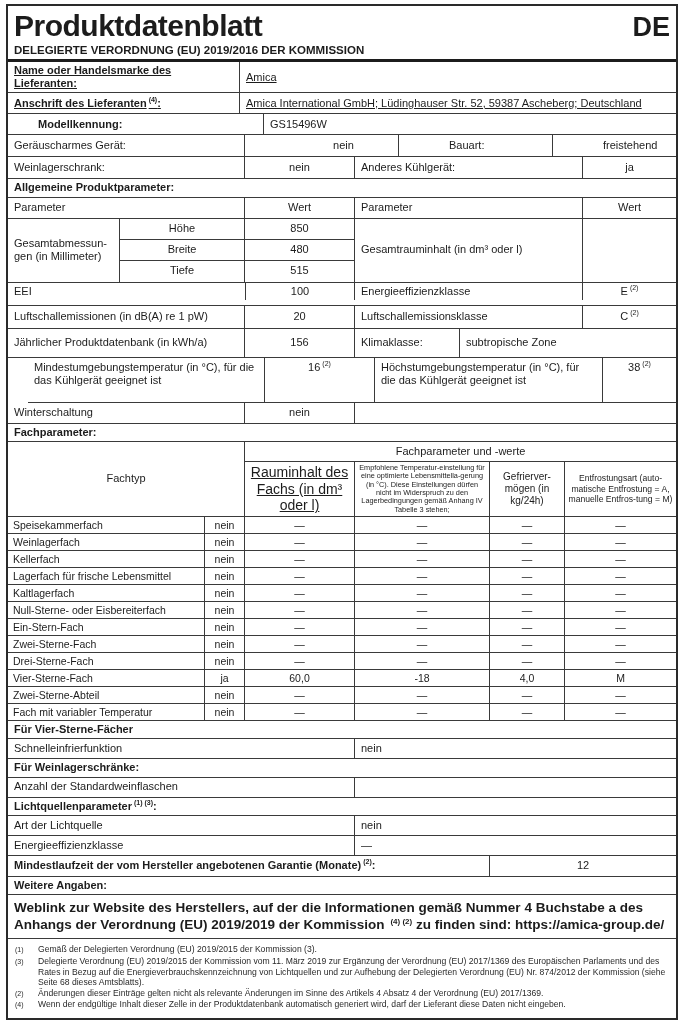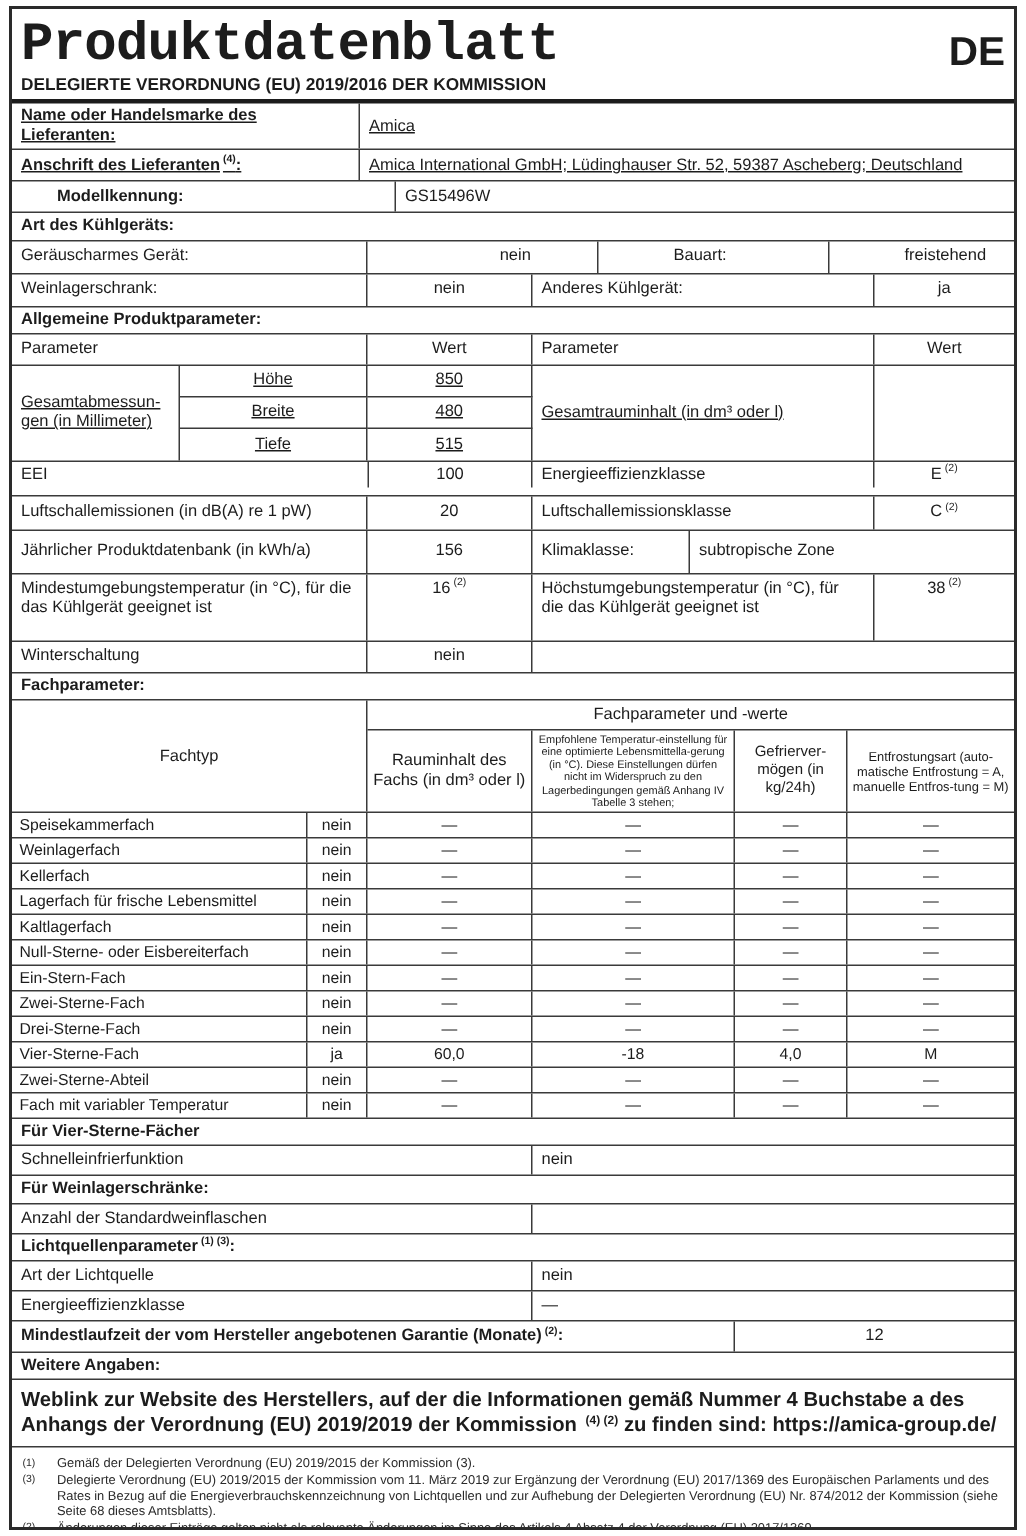--- a/index.html
+++ b/index.html
@@ -12,56 +12,56 @@
   }
   .sheet {
     position: absolute; left: 6px; top: 4px;
     width: 672px; height: 1016px;
     border: 2px solid #2a2a2a;
     background: #fff;
     overflow: hidden;
   }
   
   .titlebar { display:flex; justify-content:space-between; align-items:flex-end; padding: 3px 6px 0 6px; }
-  .title { font-size: 36px; font-weight: bold; letter-spacing: -0.5px; font-family: Liberation Mono, monospace; }
+  .title { font-size: 30px; font-weight: bold; letter-spacing: -0.5px; }
   .lang  { font-size: 27px; font-weight: bold; }
   .subtitle { font-size: 11.5px; font-weight: bold; padding: 1px 6px 3px 6px; border-bottom: 3px solid #1c1c1c; }
   
   .row { display:grid; border-bottom: 1.5px solid #3a3a3a; align-items: center; }
   .cell { padding: 2px 6px; font-size: 11px; line-height: 1.2; align-self: stretch; display:flex; align-items:center; }
   .br { border-right: 1.5px solid #3a3a3a; }
   .ctr { justify-content: center; text-align: center; }
   .bold { font-weight: bold; }
   .sec { font-size: 11px; font-weight: bold; min-height: 17px; }
   sup { font-size: 7px; vertical-align: super; line-height: 0; margin-left: 2px; }
   
   .g-sup   { grid-template-columns: 232px 1fr; min-height: 21px; text-decoration: underline; }
   .g-model { grid-template-columns: 232px 290px 1fr; min-height: 21px; padding-left: 24px; }
   .g-typ1  { grid-template-columns: 237px 110px 110px 1fr; min-height: 22px; gap: 44px; }
   .g-typ2  { grid-template-columns: 237px 110px 228px 1fr; min-height: 22px; }
   .g-param { grid-template-columns: 237px 110px 228px 1fr; min-height: 21px; }
   .g-klima { grid-template-columns: 237px 110px 105px 1fr; min-height: 29px; }
-  .g-mm    { grid-template-columns: 237px 110px 228px 1fr; min-height: 45px; }
+  .g-mm    { grid-template-columns: 237px 110px 228px 1fr; min-height: 45px; margin-left: 20px; }
   .g-win   { grid-template-columns: 237px 110px 1fr; min-height: 21px; }
   .g-half  { grid-template-columns: 347px 1fr; min-height: 20px; }
   .g-guar  { grid-template-columns: 482px 1fr; min-height: 21px; }
   .g-fach  { grid-template-columns: 197px 40px 110px 135px 75px 1fr; min-height: 17px; }
   .g-fach .cell { font-size: 10.5px; padding: 1px 5px; }
   
   .band-dims { display:grid; grid-template-columns: 112px 125px 110px 228px 1fr;
                grid-template-rows: 21px 21px 21px; border-bottom: 1.5px solid #3a3a3a; }
-  .band-dims .cell { font-size: 11px; text-decoration: underline; }
+  .band-dims .cell { font-size: 11px; }
   .bb { border-bottom: 1.5px solid #3a3a3a; }
   
   .band-fh { display:grid; grid-template-columns: 197px 40px 110px 135px 75px 1fr;
              grid-template-rows: 20px auto; border-bottom: 1.5px solid #3a3a3a; }
   .fh-fachtyp { grid-column: 1/3; grid-row: 1/3; font-size: 11px; }
   .fh-group   { grid-column: 3/7; grid-row: 1; font-size: 11px; }
   .fh-sub { grid-row: 2; padding: 2px 3px; text-align:center; justify-content:center; }
-  .fs-vol  { font-size: 11px; }
+  .fs-vol  { font-size: 14px; text-decoration: underline; }
   .fs-temp { font-size: 7.3px; line-height: 1.15; }
   .fs-frz  { font-size: 10px; }
   .fs-def  { font-size: 8.6px; line-height: 1.2; }
   .vtop { align-items: flex-start; padding-top: 3px; }
   
   .weblink { padding: 4px 6px 5px 6px; font-size: 13.5px; font-weight: bold; line-height: 1.28;
              border-bottom: 1.5px solid #3a3a3a; display: block; }
   .weblink sup { font-size: 8px; }
   
   .footnotes { padding: 5px 8px 0 4px; }
@@ -87,23 +87,20 @@
     <div class="cell br bold">
       <span><span>Anschrift des Lieferanten</span><sup>(4)</sup><span>:</span></span>
     </div>
     <div class="cell">Amica International GmbH; Lüdinghauser Str. 52, 59387 Ascheberg; Deutschland</div>
   </div>
   <div class="row g-model">
     <div class="cell br bold">Modellkennung:</div>
     <div class="cell">GS15496W</div>
   </div>
 
-  <div class="row">
-    <div class="cell sec">Art des Kühlgeräts:</div>
-  </div>
   <div class="row g-typ1">
     <div class="cell br">Geräuscharmes Gerät:</div>
     <div class="cell br ctr">nein</div>
     <div class="cell br">Bauart:</div>
     <div class="cell">freistehend</div>
   </div>
   <div class="row g-typ2">
     <div class="cell br">Weinlagerschrank:</div>
     <div class="cell br ctr">nein</div>
     <div class="cell br">Anderes Kühlgerät:</div>

